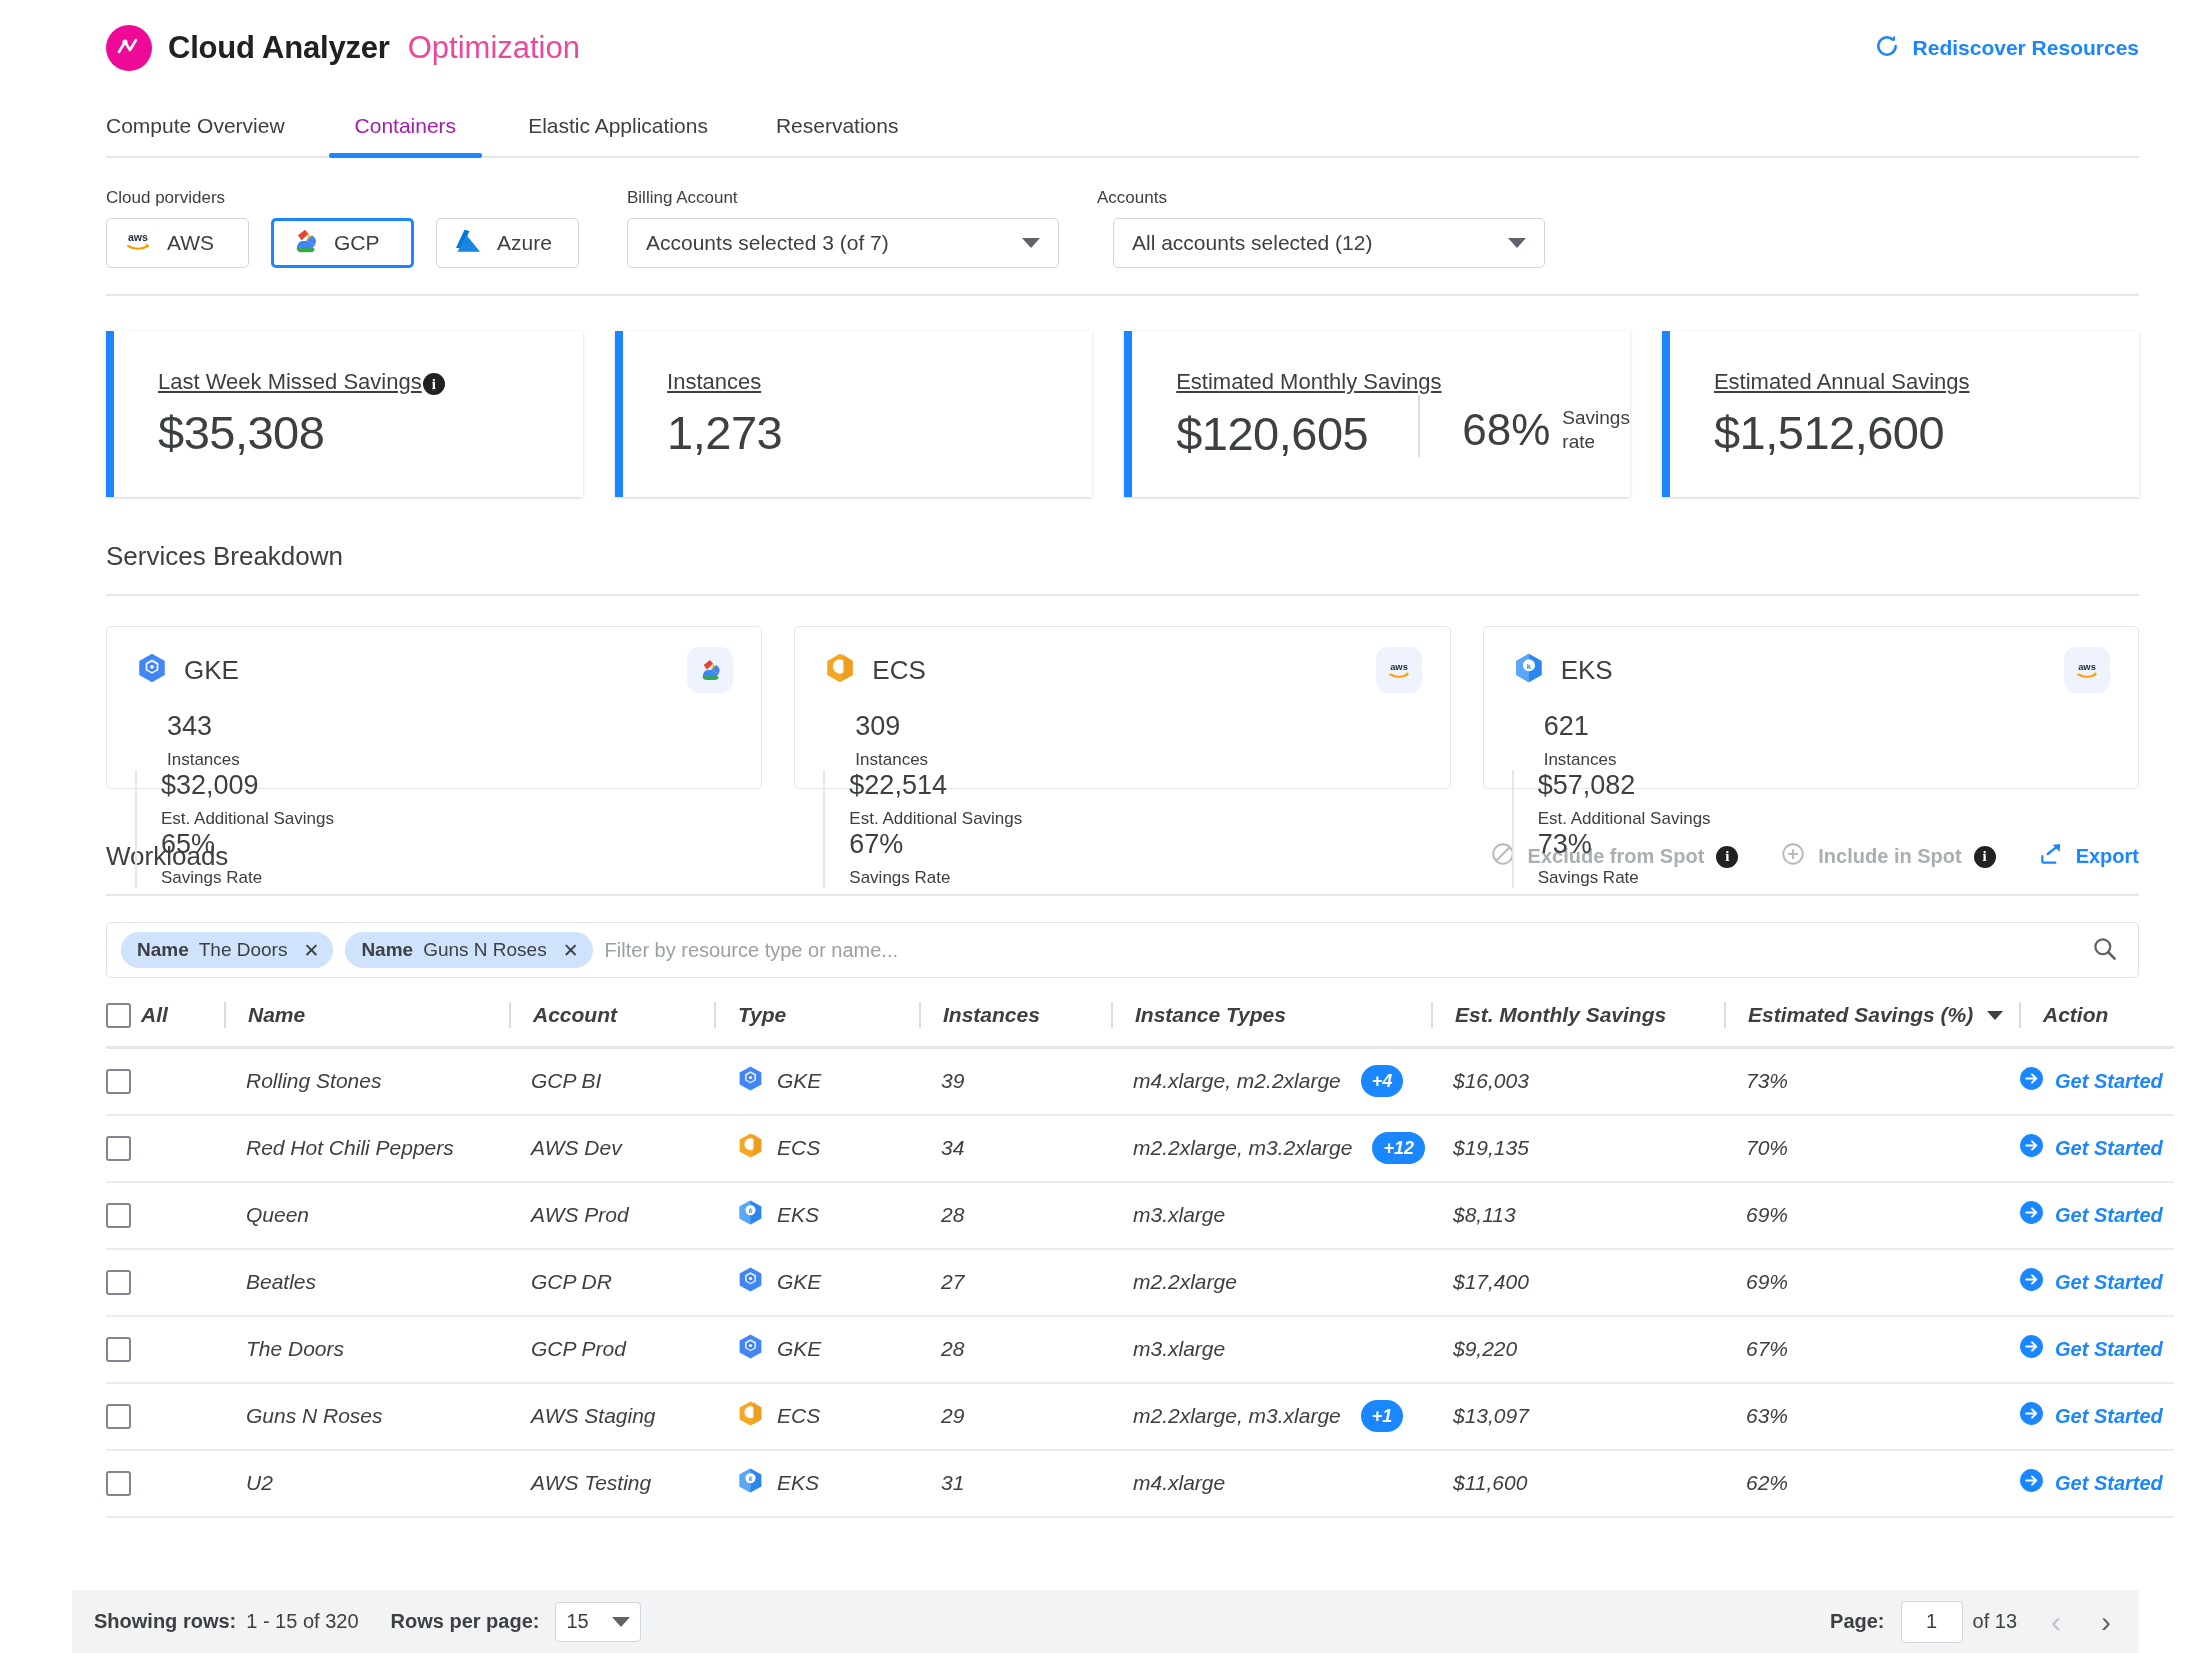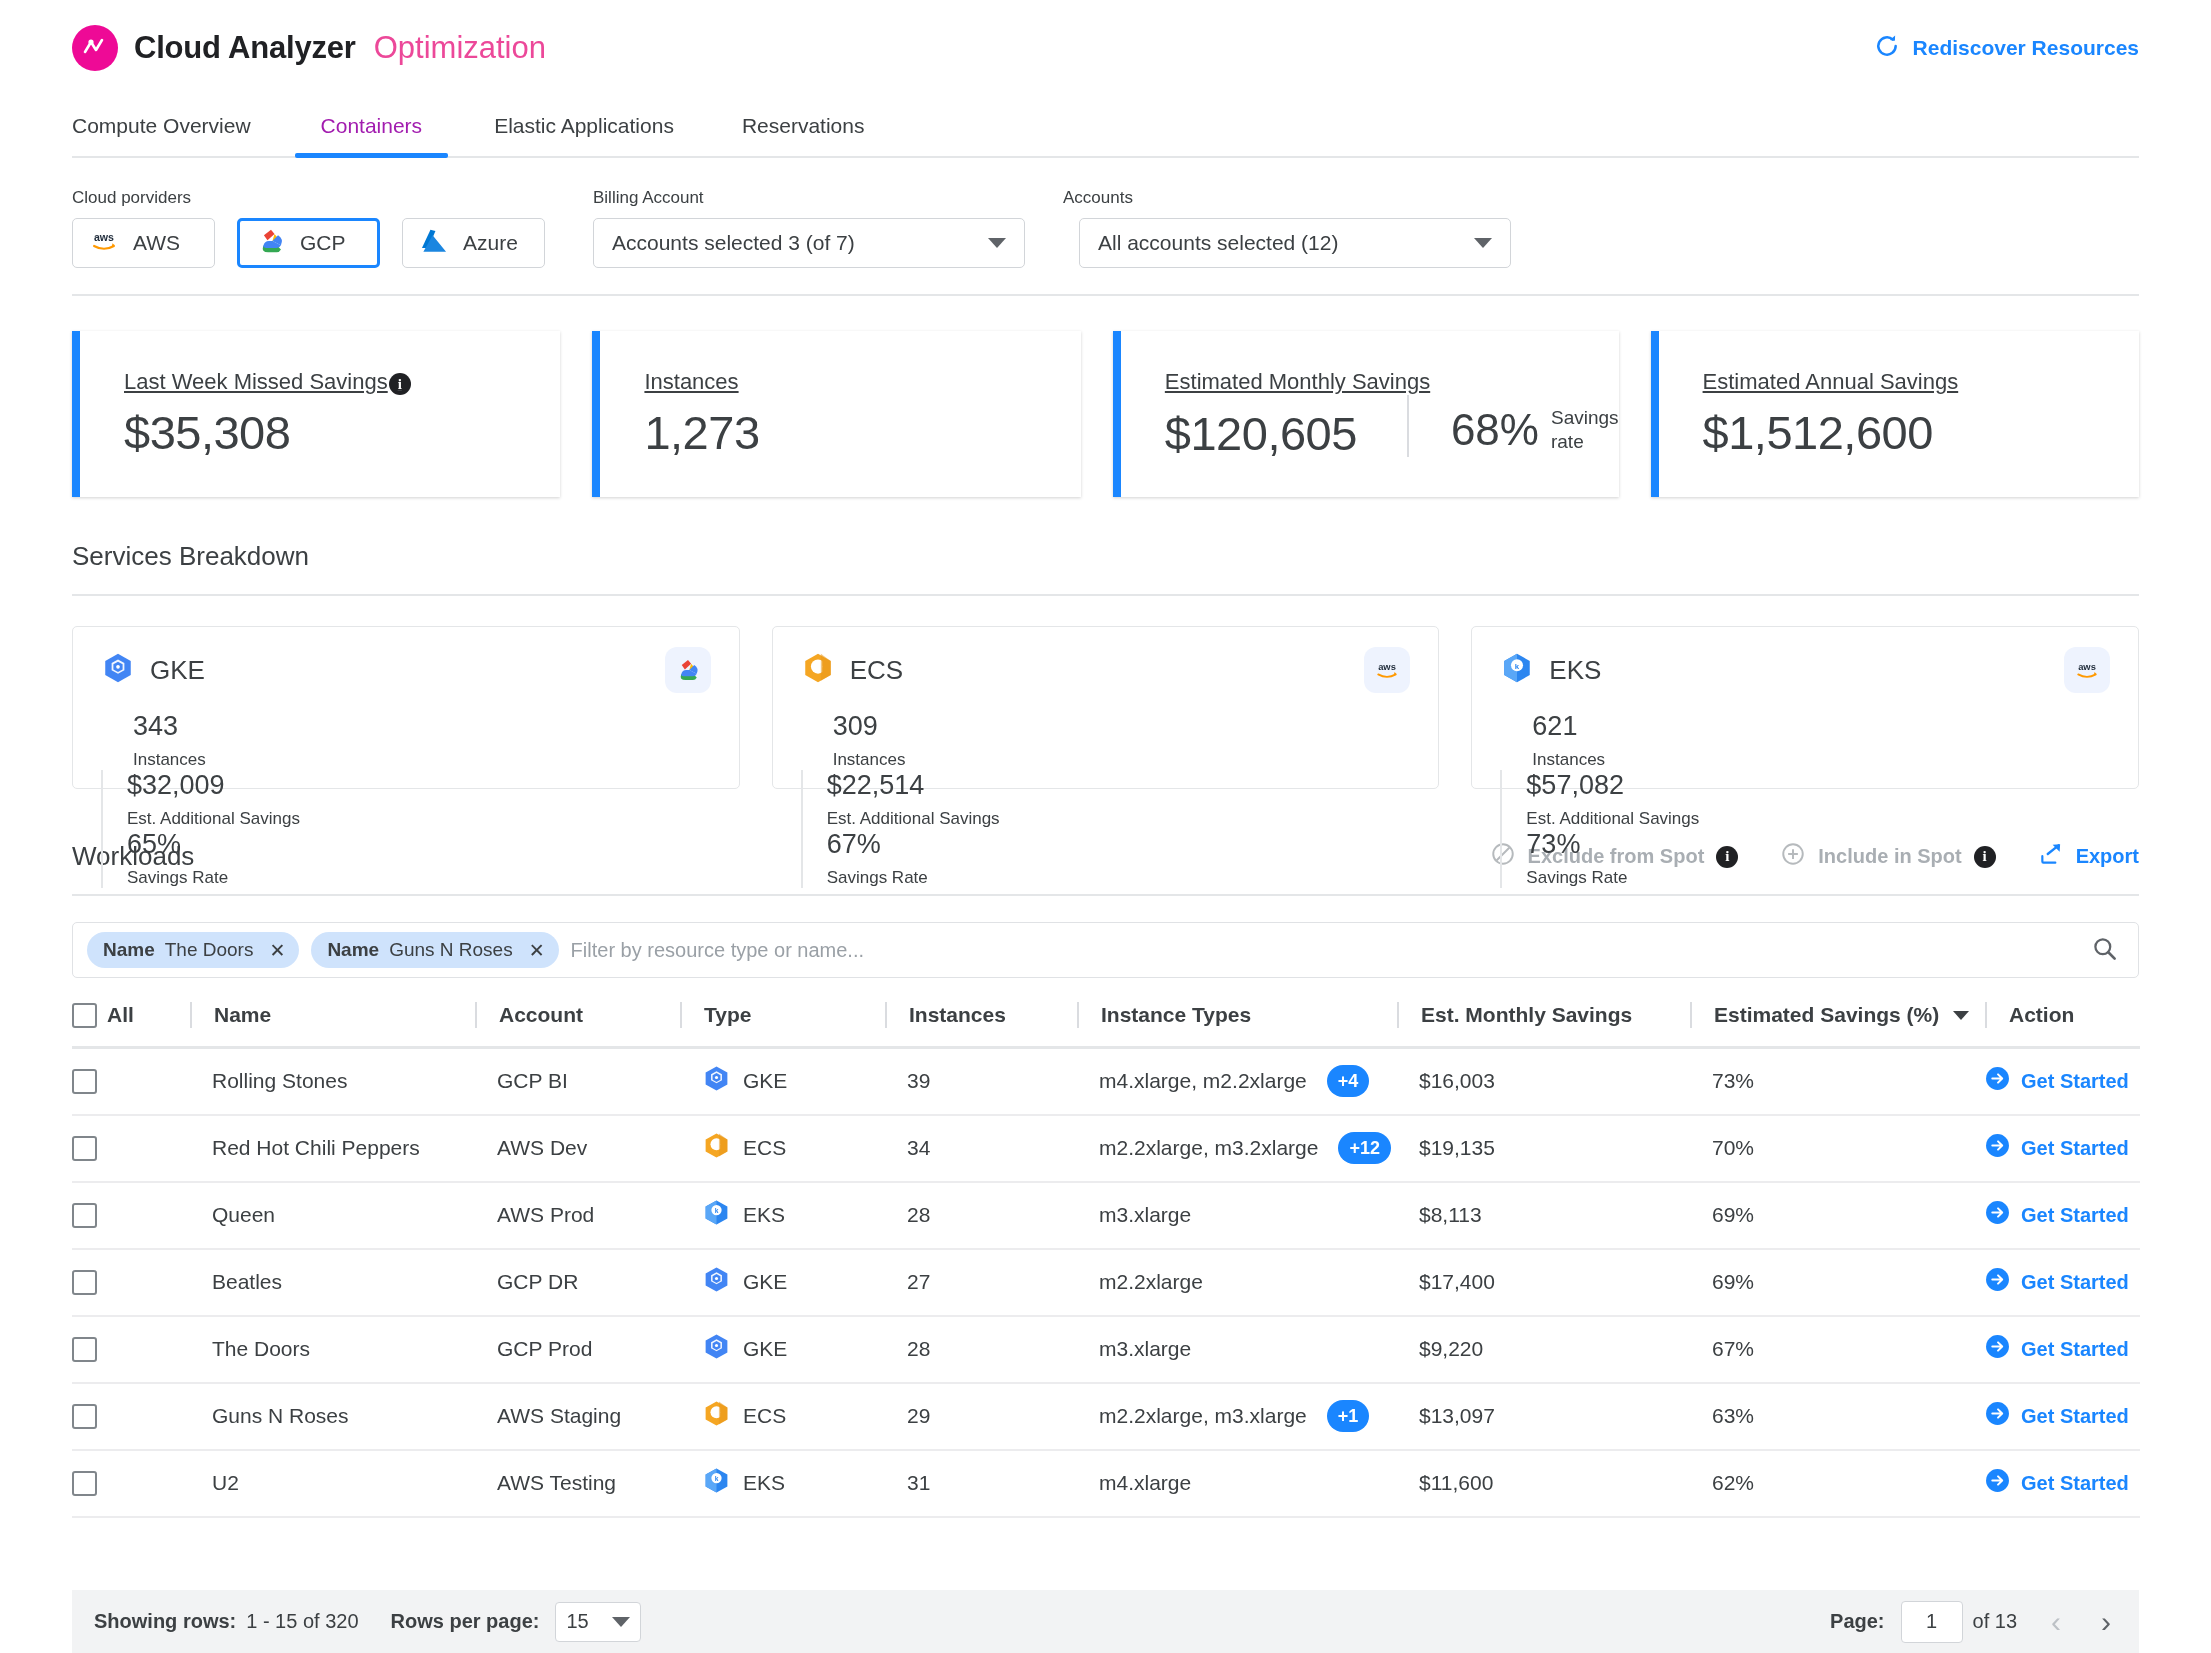--- a/index.html
+++ b/index.html
@@ -3,21 +3,21 @@
 <meta charset="utf-8">
 <style>
   * { box-sizing: border-box; margin: 0; padding: 0; }
   html, body {
     width: 2211px; height: 1653px;
     background: #ffffff;
     font-family: "Liberation Sans", sans-serif;
     color: #3c4043;
     overflow: hidden;
   }
-  .page { width: 2211px; height: 1653px; position: relative; background:#fff; }
+  .page { width: 2211px; height: 1653px; position: relative; background:#fff;padding-left:34px; }
 
   
   .header {
     height: 96px;
     display: flex; align-items: center;
     padding: 0 72px;
   }
   .brand { display: flex; align-items: center; gap: 16px; }
   .logo-mark {
     width: 46px; height: 46px; border-radius: 50%;
@@ -150,21 +150,21 @@
     height: 36px; background: #cfe3fc; border-radius: 18px;
     display: flex; align-items: center; gap: 10px; padding: 0 14px 0 16px;
     font-size: 19px; color: #3c4043; cursor: pointer; white-space: nowrap;
   }
   .chip b { font-weight: bold; }
   .chip-x { font-size: 19px; color: #3c4043; margin-left: 6px; cursor: pointer; }
   .search-ph { font-size: 20px; color: #9aa0a6; }
   .search-icon { margin-left: auto; cursor: pointer; }
 
   
-  table.wl { width: calc(100% - 144px); margin: 24px 72px 0 72px; border-collapse: collapse; table-layout: fixed; }
+  table.wl { width: calc(100% - 144px); margin: 24px 72px 0 72px; border-collapse: collapse; table-layout: fixed; font-style: italic; }
   table.wl th {
     text-align: left; font-size: 21px; font-weight: bold; color: #3c4043;
     padding: 0 0 18px 0; border-bottom: 3px solid #e4e6e8; vertical-align: middle;
   }
   table.wl th .thin { display: flex; align-items: center; gap: 10px; padding-left: 22px; border-left: 2px solid #dadce0; height: 26px; }
   table.wl th.first .thin { border-left: none; padding-left: 0; }
   table.wl td {
     font-size: 21px; color: #3c4043; padding: 0; height: 67px;
     border-bottom: 2px solid #ececee; vertical-align: middle;
   }

